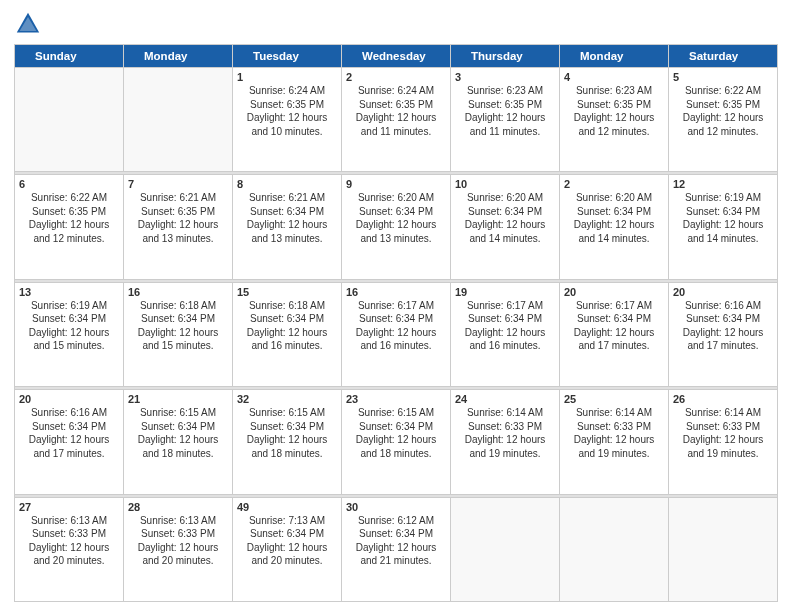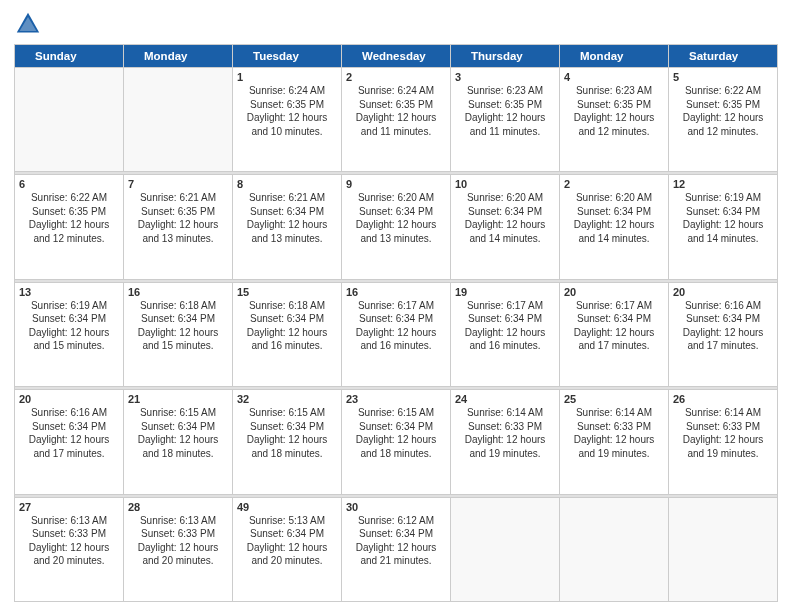--- a/index.html
+++ b/index.html
@@ -321,21 +321,21 @@
 Daylight: 12 hours and 20 minutes.</div>
           </td>
           <td>
             <span class="day-num">28</span>
             <div class="day-info">Sunrise: 6:13 AM
 Sunset: 6:33 PM
 Daylight: 12 hours and 20 minutes.</div>
           </td>
           <td>
             <span class="day-num">49</span>
-            <div class="day-info">Sunrise: 5:13 AM
+            <div class="day-info">Sunrise: 7:13 AM
 Sunset: 6:34 PM
 Daylight: 12 hours and 20 minutes.</div>
           </td>
           <td>
             <span class="day-num">30</span>
             <div class="day-info">Sunrise: 6:12 AM
 Sunset: 6:34 PM
 Daylight: 12 hours and 21 minutes.</div>
           </td>
           <td class="empty"></td>

